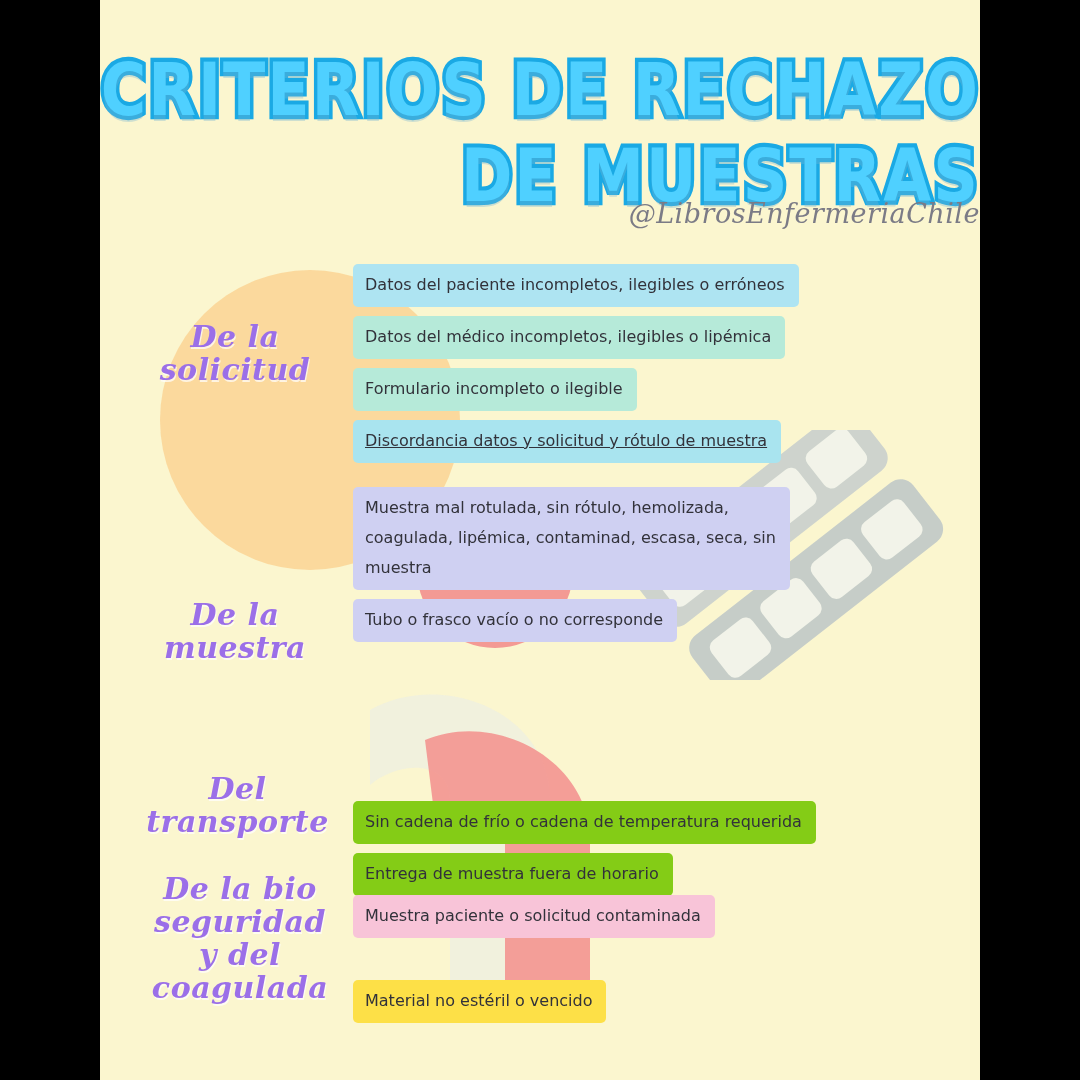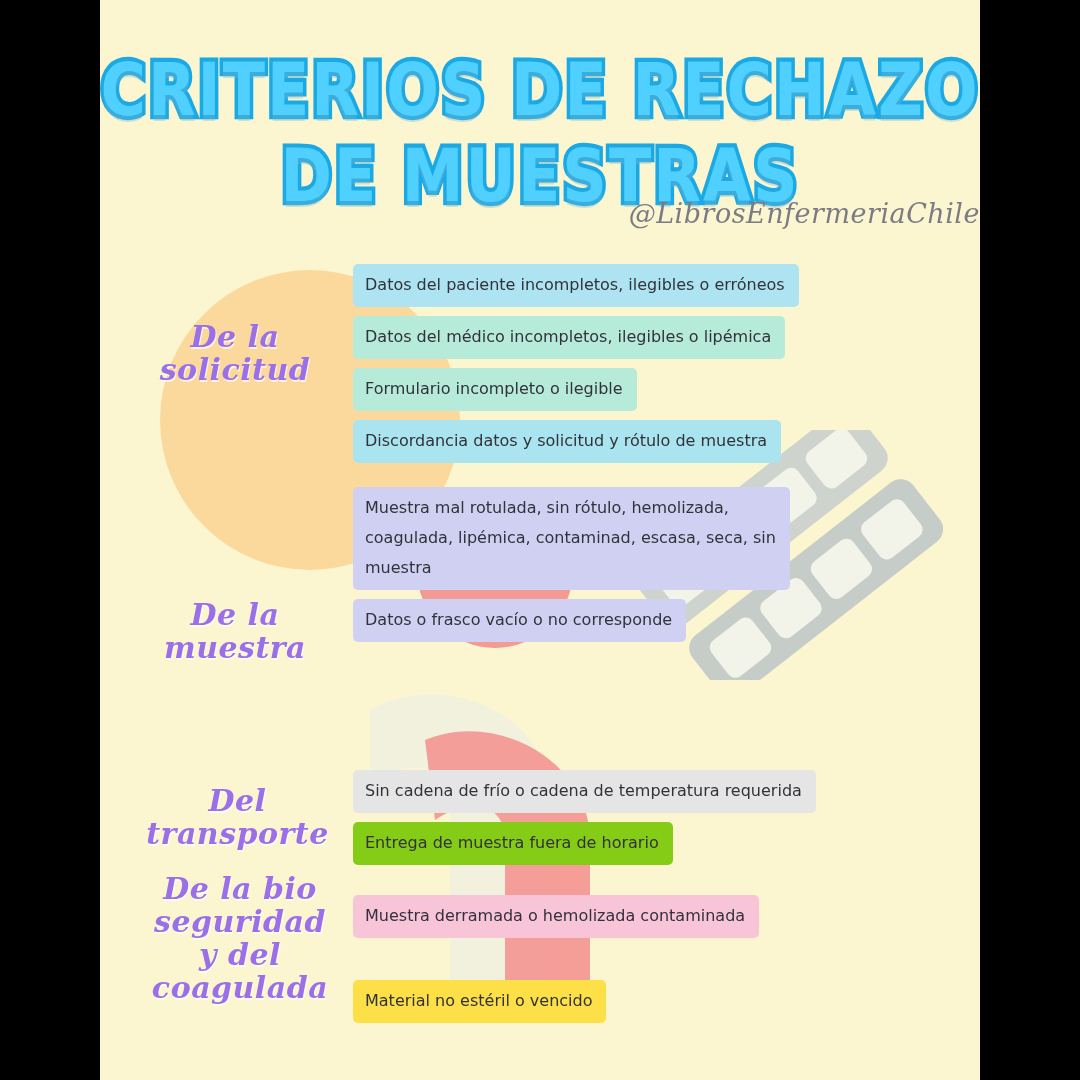--- a/index.html
+++ b/index.html
@@ -44,21 +44,21 @@
     height: 250px;
     opacity: .85;
   }
 
   
   .title-block {
     position: absolute;
     left: 0;
     top: 55px;
     width: 880px;
-    text-align: center;
+    text-align: right;
   }
   .title-line {
     font-family: "DejaVu Sans", sans-serif;
     font-weight: bold;
     font-size: 62px;
     letter-spacing: 2px;
     line-height: 60px;
     color: #4fd0ff;
     -webkit-text-stroke: 7px #1aa9e4;
     paint-order: stroke fill;
@@ -112,24 +112,24 @@
     line-height: 30px;
     color: #32323a;
     padding: 6px 14px 7px 12px;
     border-radius: 5px;
     margin-bottom: 9px;
     white-space: pre-line;
     box-sizing: border-box;
   }
   .c-blue  { background: #aee4f2; }
   .c-mint  { background: #b6ead9; }
-  .c-cyan  { background: #a9e4ef; }
+  .c-cyan  { background: #a9e4ef; text-decoration: underline; }
   .c-lav   { background: #cfd0f2; }
   .c-lav2  { background: #c9cbf0; }
-  .c-lime  { background: #e5e5e5; }
+  .c-lime  { background: #84cc16; margin-top: 31px; }
   .c-lime2 { background: #84cc16; }
   .c-pink  { background: #f8c4d8; }
   .c-pink2 { background: #fde047; margin-top: 33px; }
 </style>
 </head>
 <body>
 
 <div id="poster">
 
   <div class="deco deco-circle-orange"></div>
@@ -183,41 +183,41 @@
 
   <div class="section">
     <div class="sec-label" style="left:30px; top:598px; width:210px;">
       <span>De la</span><br>
       <span>muestra</span>
     </div>
     <div class="items" style="top:487px;text-decoration:underline;">
       <div class="pill c-lav">Muestra mal rotulada, sin rótulo, hemolizada,
 coagulada, lipémica, contaminad, escasa, seca, sin
 muestra</div><br>
-      <div class="pill c-lav">Datos o frasco vacío o no corresponde</div><br>
-    </div>
-  </div>
-
-  <div class="section">
-    <div class="sec-label" style="left:25px; top:772px; width:225px;margin-top:12px;">
+      <div class="pill c-lav">Tubo o frasco vacío o no corresponde</div><br>
+    </div>
+  </div>
+
+  <div class="section">
+    <div class="sec-label" style="left:25px; top:772px; width:225px;">
       <span>Del</span><br>
       <span>transporte</span>
     </div>
     <div class="items" style="top:770px;">
       <div class="pill c-lime">Sin cadena de frío o cadena de temperatura requerida</div><br>
       <div class="pill c-lime2">Entrega de muestra fuera de horario</div>
     </div>
   </div>
 
   <div class="section">
     <div class="sec-label" style="left:25px; top:872px; width:230px;">
       <span>De la bio</span><br>
       <span>seguridad</span><br>
       <span>y del</span><br>
       <span>coagulada</span>
     </div>
     <div class="items" style="top:895px;">
-      <div class="pill c-pink">Muestra derramada o hemolizada contaminada</div><br>
+      <div class="pill c-pink">Muestra paciente o solicitud contaminada</div><br>
       <div class="pill c-pink2">Material no estéril o vencido</div>
     </div>
   </div>
 
 </div>
 
 </body></html>

